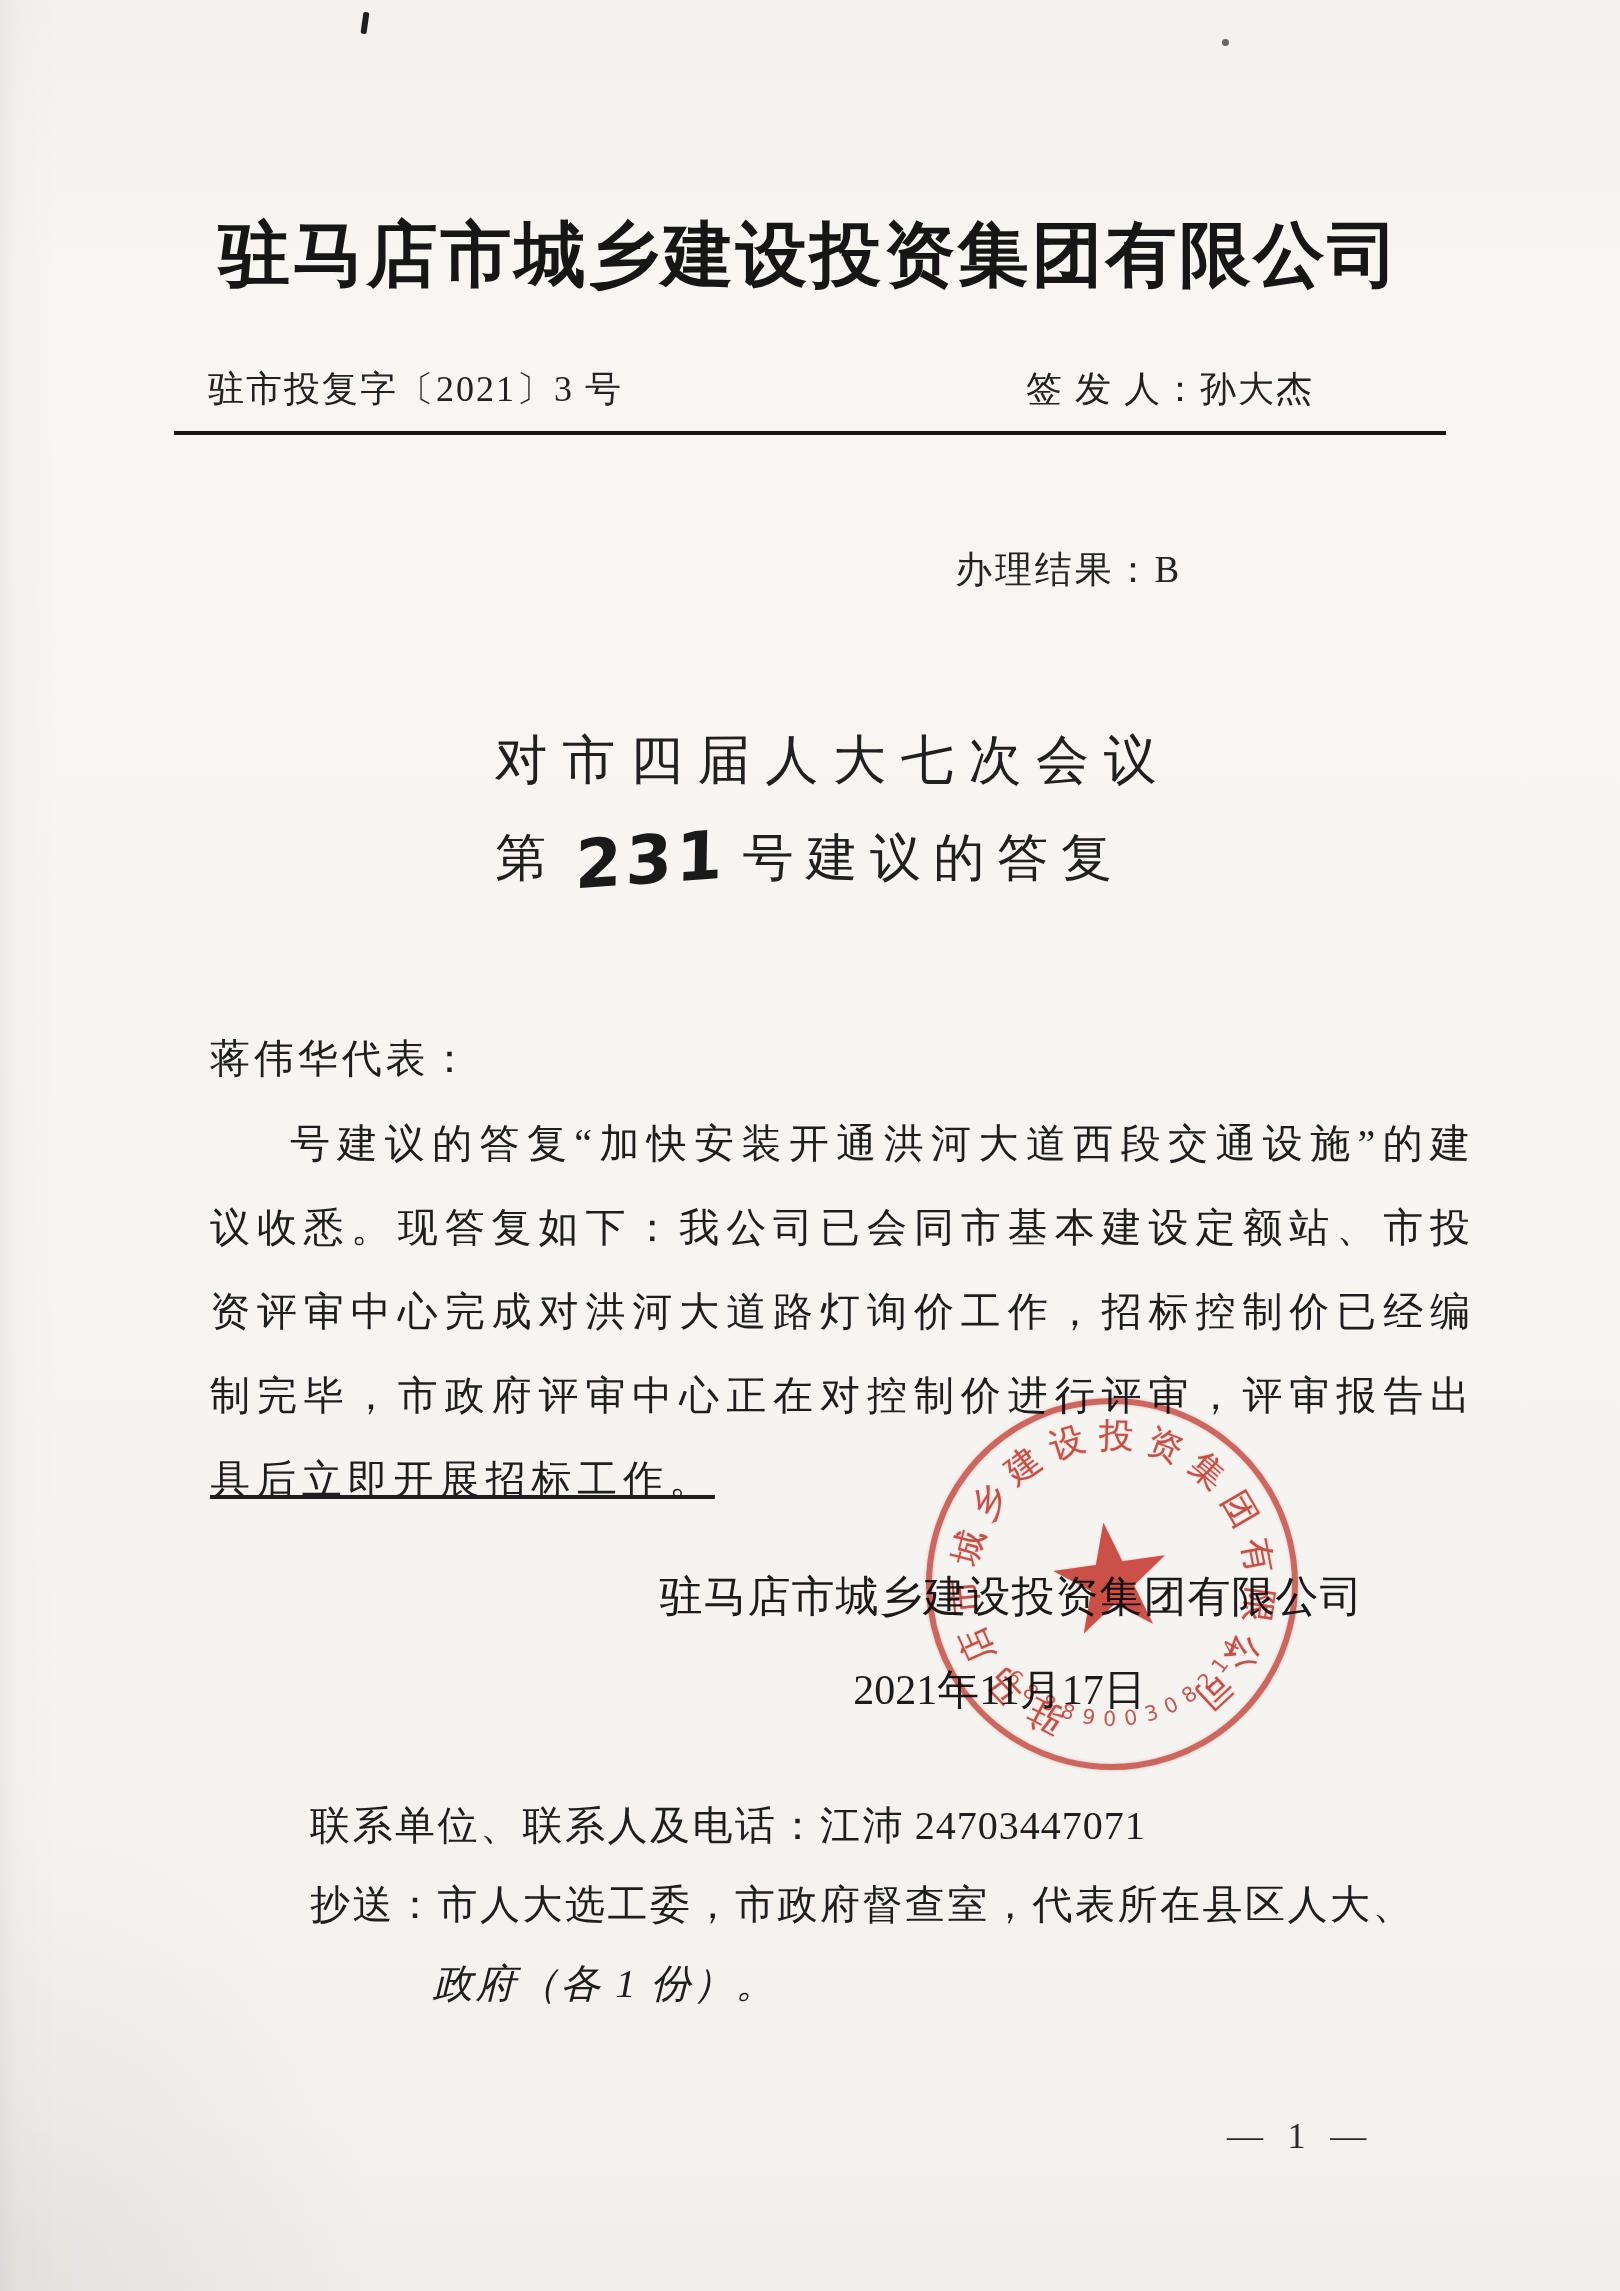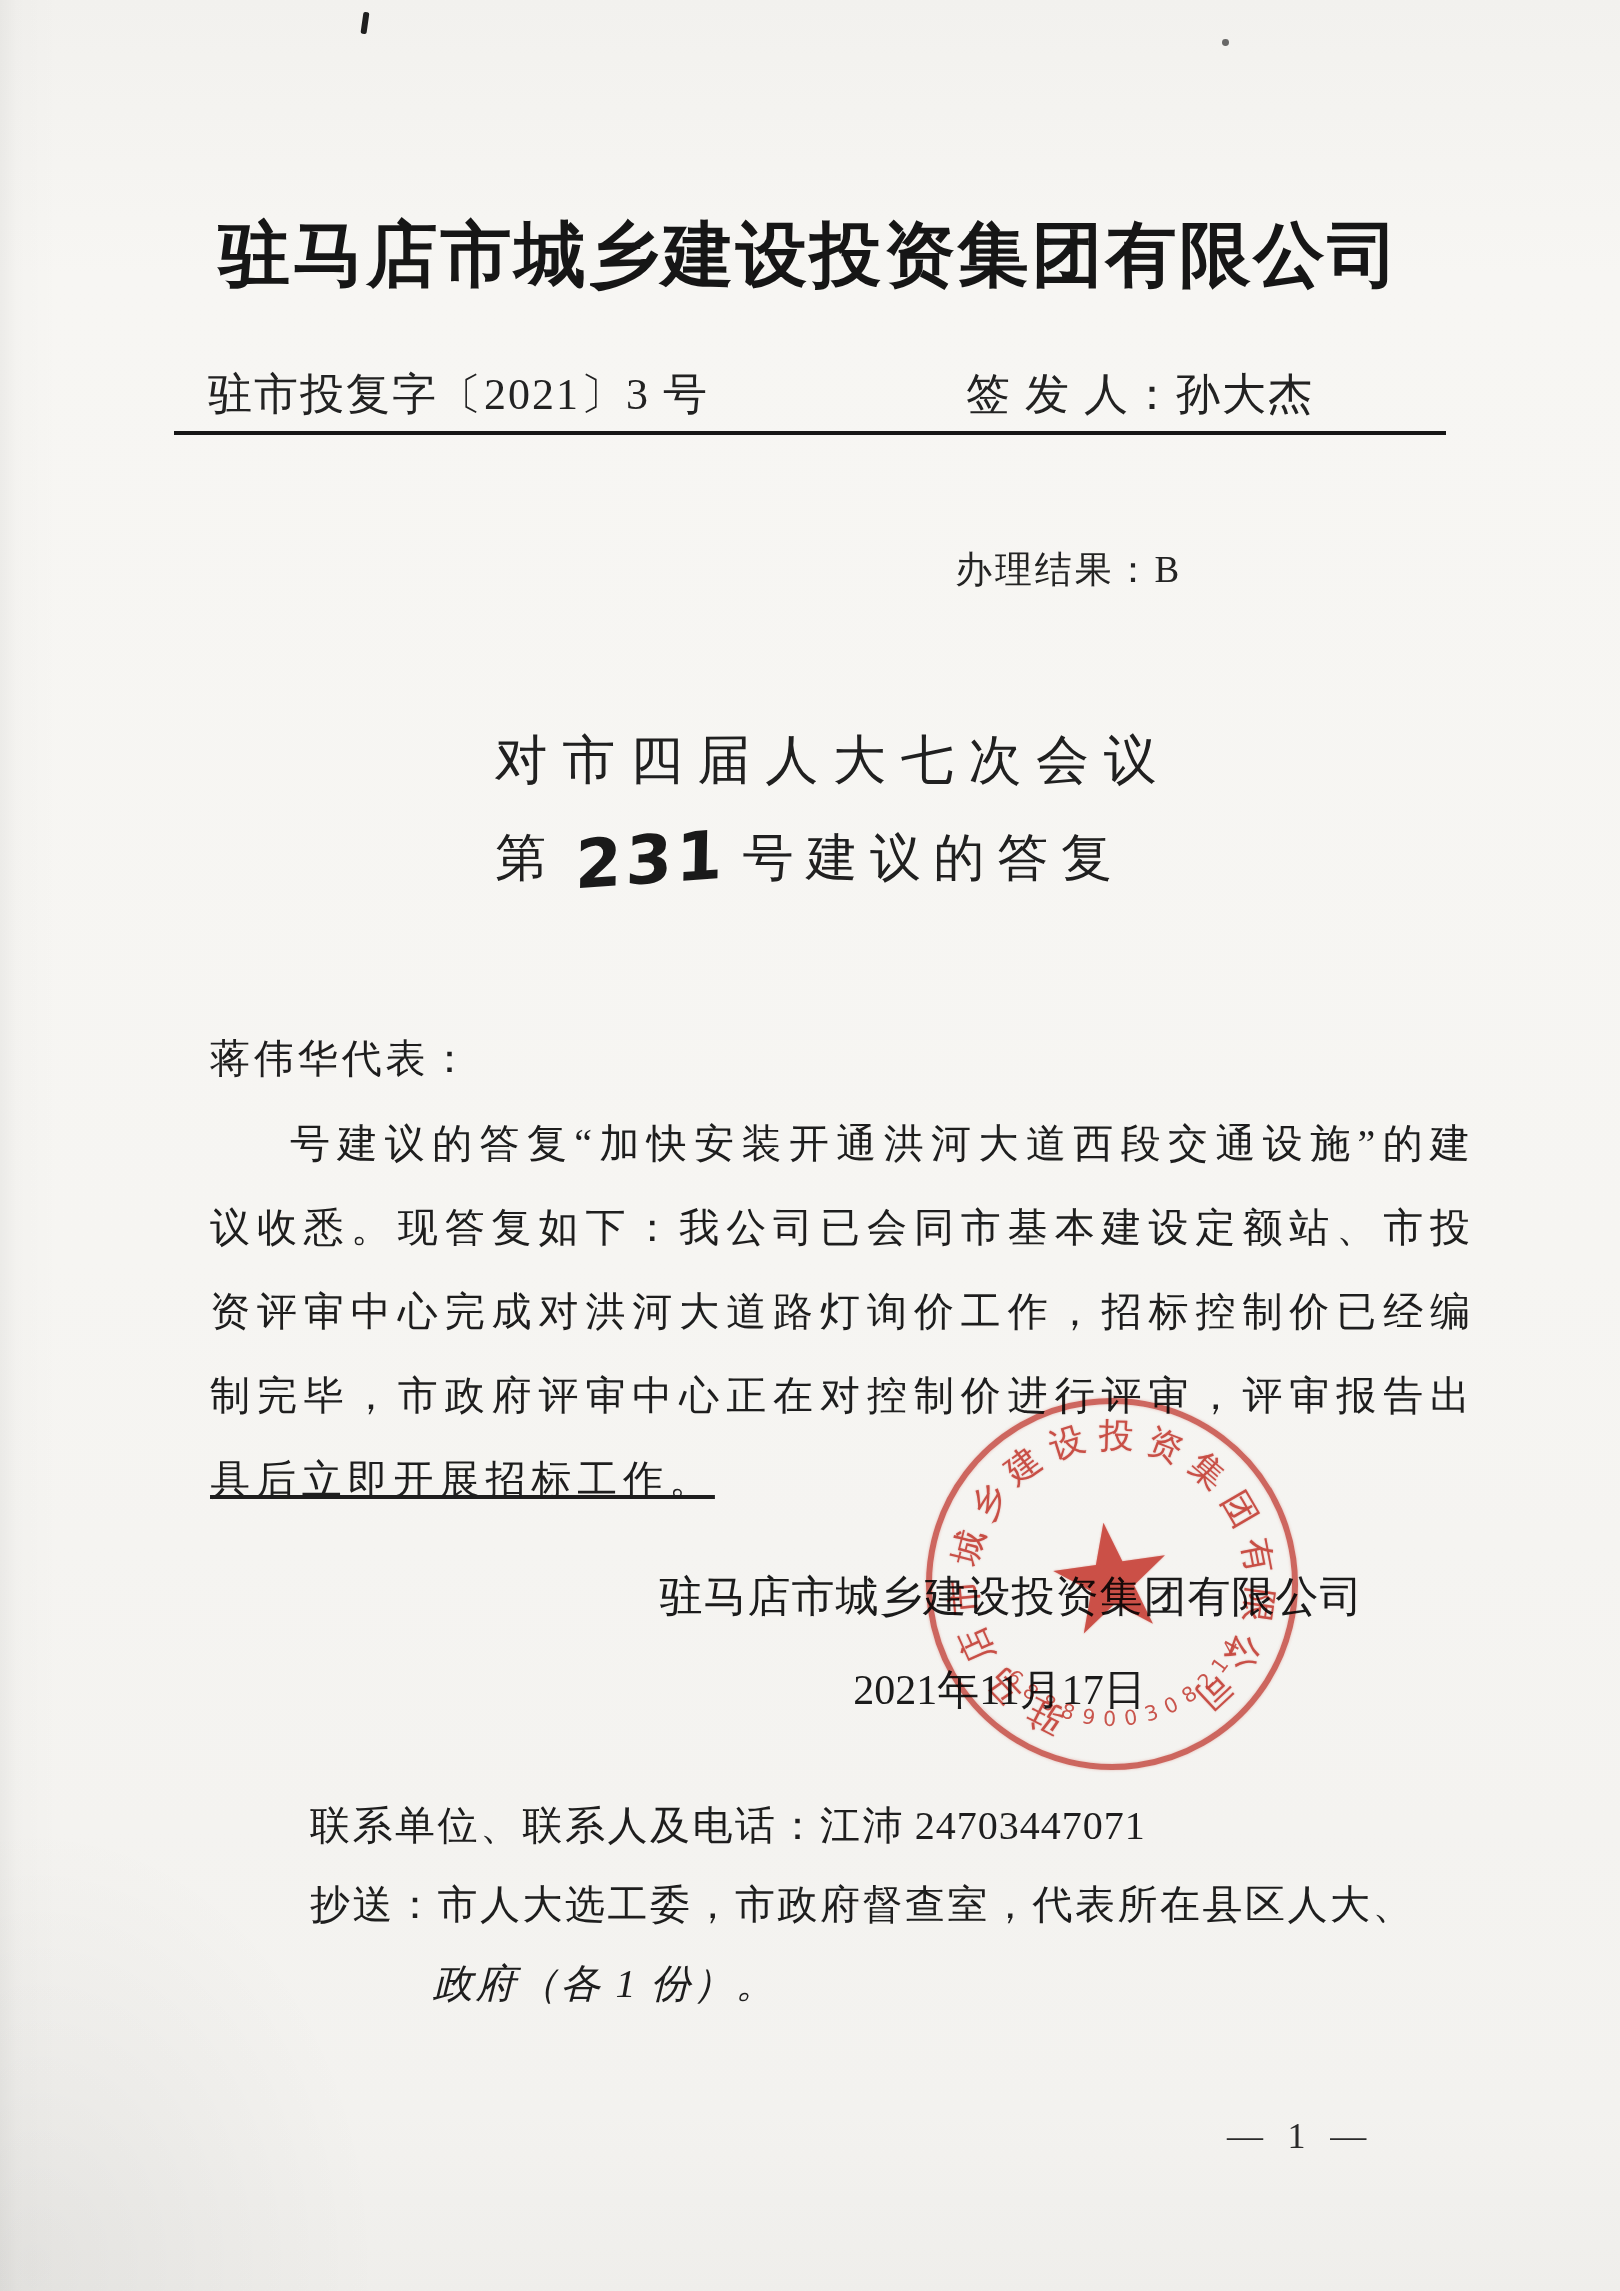--- a/index.html
+++ b/index.html
@@ -26,21 +26,21 @@
   .speck2{position:absolute;top:39px;left:1222px;width:6.9px;height:6.9px;background:#3a3a3a;border-radius:50%;opacity:.75;}
 
   .org-title{
     position:absolute;top:208px;left:0;right:0;
     text-align:center;font-size:71px;font-weight:bold;
     letter-spacing:2.9px;color:#161616;white-space:nowrap;
   }
   .doc-line{
     position:absolute;top:365px;left:208px;width:1106px;
     display:flex;justify-content:space-between;
-    font-size:44px;letter-spacing:2px;white-space:nowrap;color:#222;
+    font-size:36px;letter-spacing:2px;white-space:nowrap;color:#222;
   }
   .rule{position:absolute;top:431px;left:174px;width:1272px;height:3.9px;background:#161616;}
   .result-line{position:absolute;top:545px;left:955px;font-size:37px;letter-spacing:2.9px;color:#242424;}
 
   .title1{
     position:absolute;top:725px;left:0;right:0;text-align:center;
     font-size:53px;letter-spacing:14.7px;color:#202020;white-space:nowrap;margin-left:46px;
   }
   .title2{
     position:absolute;top:819px;left:0;right:0;

